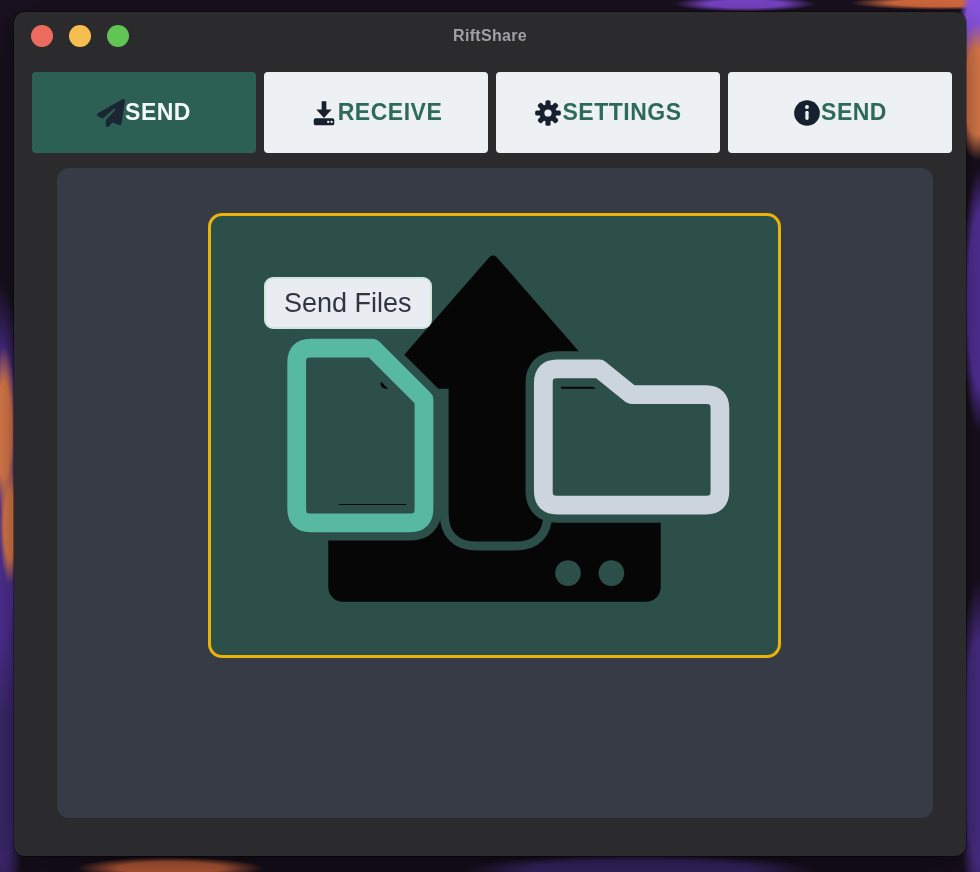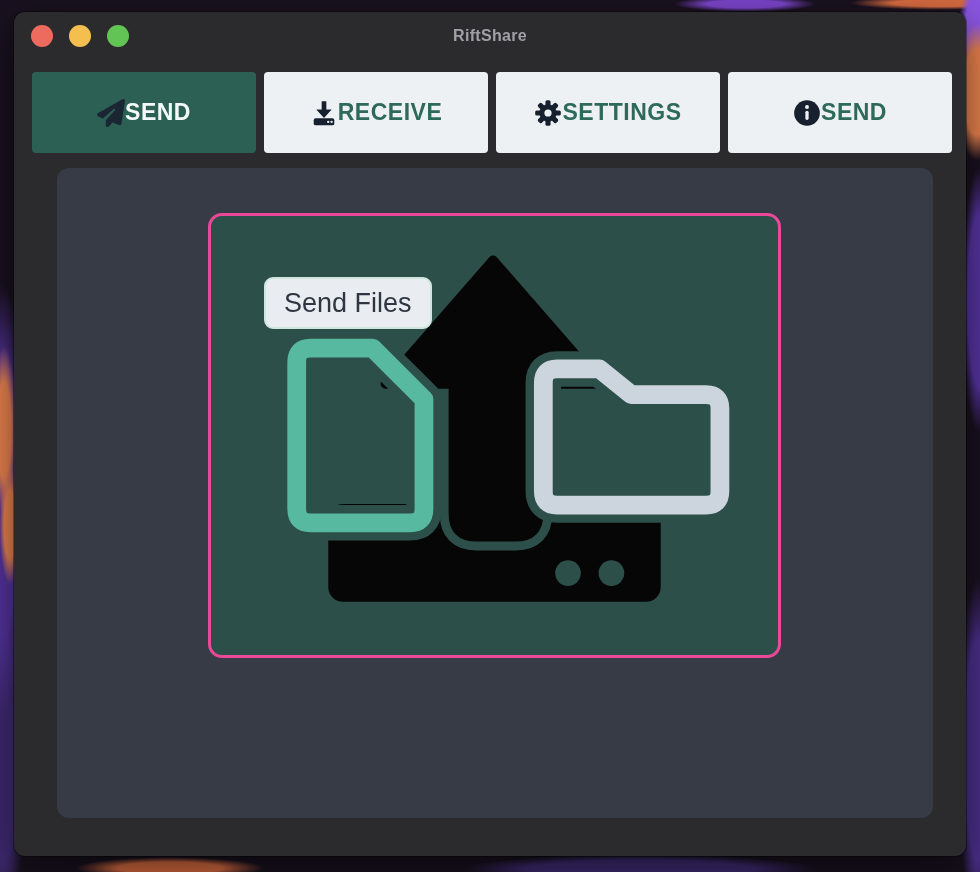--- a/index.html
+++ b/index.html
@@ -57,21 +57,21 @@
 
   
   .panel {
     position:absolute; left:43px; top:156px; width:876px; height:650px;
     background:#373b45; border-radius:12px;
   }
 
   
   .dropzone {
     position:absolute; left:151px; top:45px; width:573px; height:445px;
-    background:#2d4f4a; border:3px solid #ec4899; border-radius:14px;
+    background:#2d4f4a; border:3px solid #eab308; border-radius:14px;
     cursor:pointer;
   }
   .dz-art { position:absolute; left:0; top:0; width:100%; height:100%; }
   .dz-label {
     position:absolute; left:53px; top:61px;
     background:#e9edf1; color:#2f3642;
     border:2px solid #cfe6de; border-radius:9px;
     padding:8px 18px; font-size:27px; line-height:1.2; white-space:nowrap;
   }
 </style>

